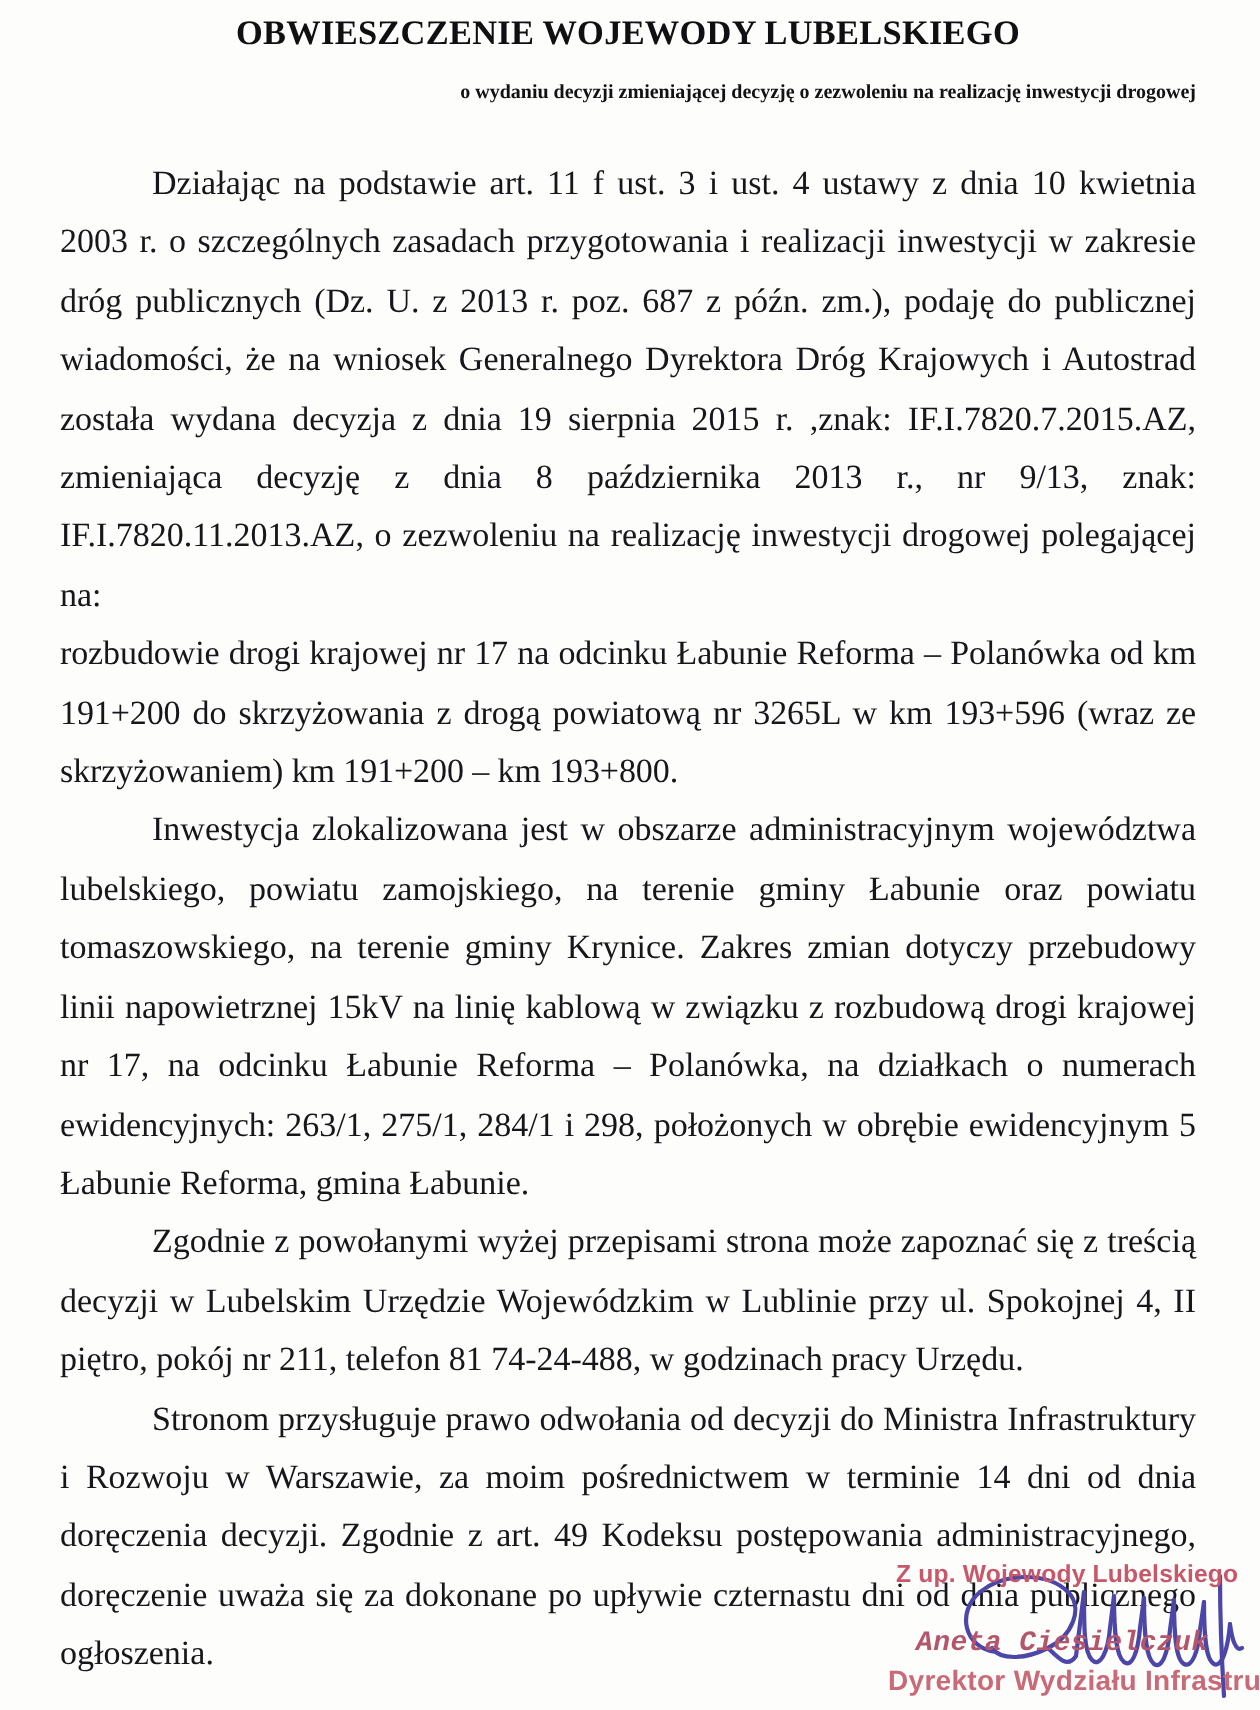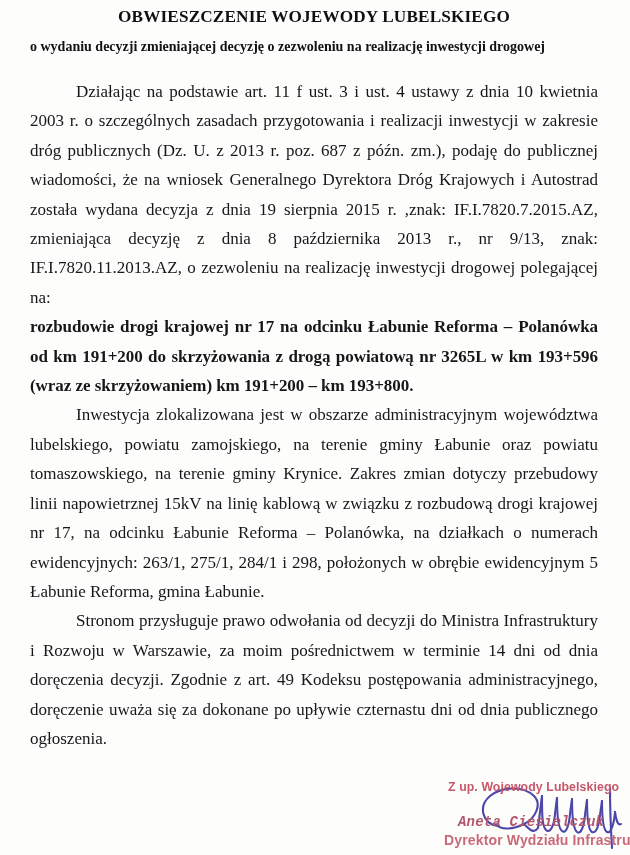--- a/index.html
+++ b/index.html
@@ -27,43 +27,43 @@
     text-align: center;
     font-weight: bold;
     font-size: 17.2px;
     letter-spacing: 0.15px;
     margin: 6px 0 0 0;
     padding: 0;
     line-height: 22px;
     color: #100f12;
   }
   .doc-subtitle {
-    text-align: left;
+    text-align: right;
     font-weight: bold;
-    font-size: 14px;
+    font-size: 10px;
     line-height: 20px;
     margin: 9px 0 0 0;
     padding: 0;
     color: #121114;
   }
   .para {
     text-align: justify;
     text-justify: inter-word;
     font-size: 17px;
     line-height: 29.4px;
     margin: 0;
     padding: 0;
     color: #17161a;
     hyphens: none;
   }
   .para.indent {
     text-indent: 46px;
   }
   .para.bold-block {
-    font-weight: bold;
+    font-weight: normal;
     text-indent: 0;
     letter-spacing: -0.05px;
   }
   .gap-after-title { height: 20px; }
 
   
   .signature {
     position: absolute;
     left: 444px;
     top: 778px;
@@ -122,20 +122,21 @@
     <h2 class="doc-subtitle">o wydaniu decyzji zmieniającej decyzję o zezwoleniu na realizację inwestycji drogowej</h2>
 
     <div class="gap-after-title"></div>
 
     <p class="para indent">Działając na podstawie art. 11 f ust. 3 i ust. 4 ustawy z dnia 10 kwietnia 2003 r. o szczególnych zasadach przygotowania i realizacji inwestycji w zakresie dróg publicznych (Dz. U. z 2013 r. poz. 687 z późn. zm.), podaję do publicznej wiadomości, że na wniosek Generalnego Dyrektora Dróg Krajowych i Autostrad została wydana decyzja z dnia 19 sierpnia 2015 r. ,znak: IF.I.7820.7.2015.AZ, zmieniająca decyzję z dnia 8 października 2013 r., nr 9/13, znak: IF.I.7820.11.2013.AZ, o zezwoleniu na realizację inwestycji drogowej polegającej na:</p>
 
     <p class="para bold-block">rozbudowie drogi krajowej nr 17 na odcinku Łabunie Reforma – Polanówka od km 191+200 do skrzyżowania z drogą powiatową nr 3265L w km 193+596 (wraz ze skrzyżowaniem) km 191+200 – km 193+800.</p>
 
     <p class="para indent">Inwestycja zlokalizowana jest w obszarze administracyjnym województwa lubelskiego, powiatu zamojskiego, na terenie gminy Łabunie oraz powiatu tomaszowskiego, na terenie gminy Krynice. Zakres zmian dotyczy przebudowy linii napowietrznej 15kV na linię kablową w związku z rozbudową drogi krajowej nr 17, na odcinku Łabunie Reforma – Polanówka, na działkach o numerach ewidencyjnych: 263/1, 275/1, 284/1 i 298, położonych w obrębie ewidencyjnym 5 Łabunie Reforma, gmina Łabunie.</p>
 
+    <p class="para indent">Zgodnie z powołanymi wyżej przepisami strona może zapoznać się z treścią decyzji w Lubelskim Urzędzie Wojewódzkim w Lublinie przy ul. Spokojnej 4, II piętro, pokój nr 211, telefon 81 74-24-488, w godzinach pracy Urzędu.</p>
 
     <p class="para indent">Stronom przysługuje prawo odwołania od decyzji do Ministra Infrastruktury i Rozwoju w Warszawie, za moim pośrednictwem w terminie 14 dni od dnia doręczenia decyzji. Zgodnie z art. 49 Kodeksu postępowania administracyjnego, doręczenie uważa się za dokonane po upływie czternastu dni od dnia publicznego ogłoszenia.</p>
 
   </div>
 
   <div class="signature">
 
     <svg class="ink" viewBox="0 0 196 82">
       <g fill="none" stroke="#4b46a8" stroke-width="2.1" stroke-linecap="round" stroke-linejoin="round">
         <path d="M60 52 C 44 50, 40 32, 52 22 C 64 12, 86 12, 96 22 C 104 30, 98 44, 86 50 C 74 56, 62 56, 58 50"></path>

